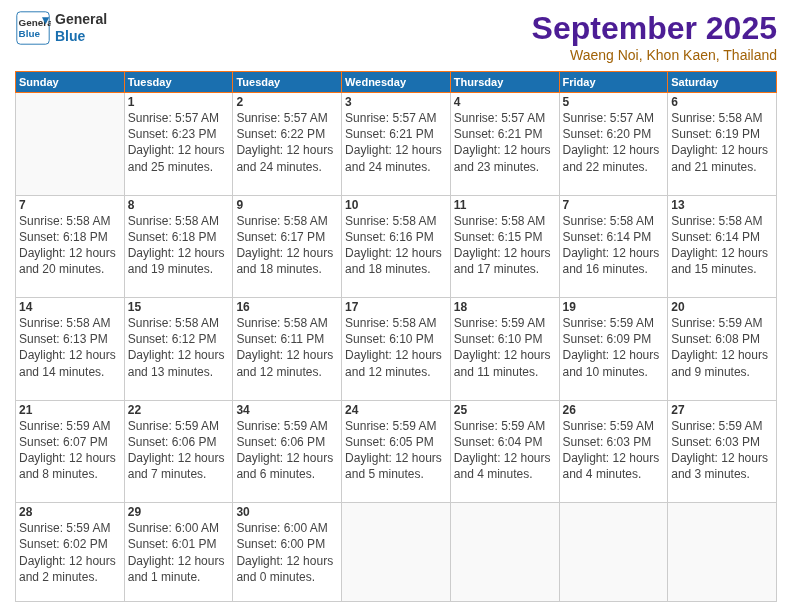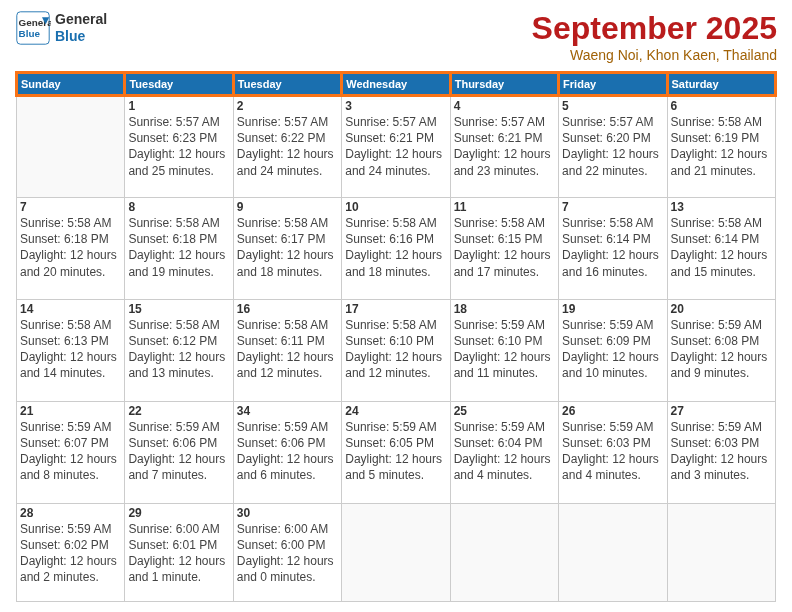--- a/index.html
+++ b/index.html
@@ -31,41 +31,41 @@
     .logo-icon {
       width: 36px;
       height: 36px;
     }
     .title-block {
       text-align: right;
     }
     .month-title {
       font-size: 32px;
       font-weight: bold;
-      color: #b91c1c;
+      color: #4c1d95;
     }
     .subtitle {
       font-size: 14px;
       color: #a16207;
     }
     .calendar {
       flex: 1;
       border: 1px solid #ccc;
       border-collapse: collapse;
       width: 100%;
       table-layout: fixed;
     }
     .calendar th {
       background: #1a6faf;
       color: #fff;
       font-size: 11px;
       font-weight: bold;
       padding: 4px 3px;
       text-align: left;
-      border: 3px solid #f97316;
+      border: 1px solid #f97316;
     }
     .calendar td {
       border: 1px solid #ccc;
       vertical-align: top;
       padding: 2px 3px;
       font-size: 9px;
       color: #333;
       height: 88px;
     }
     .day-number {

